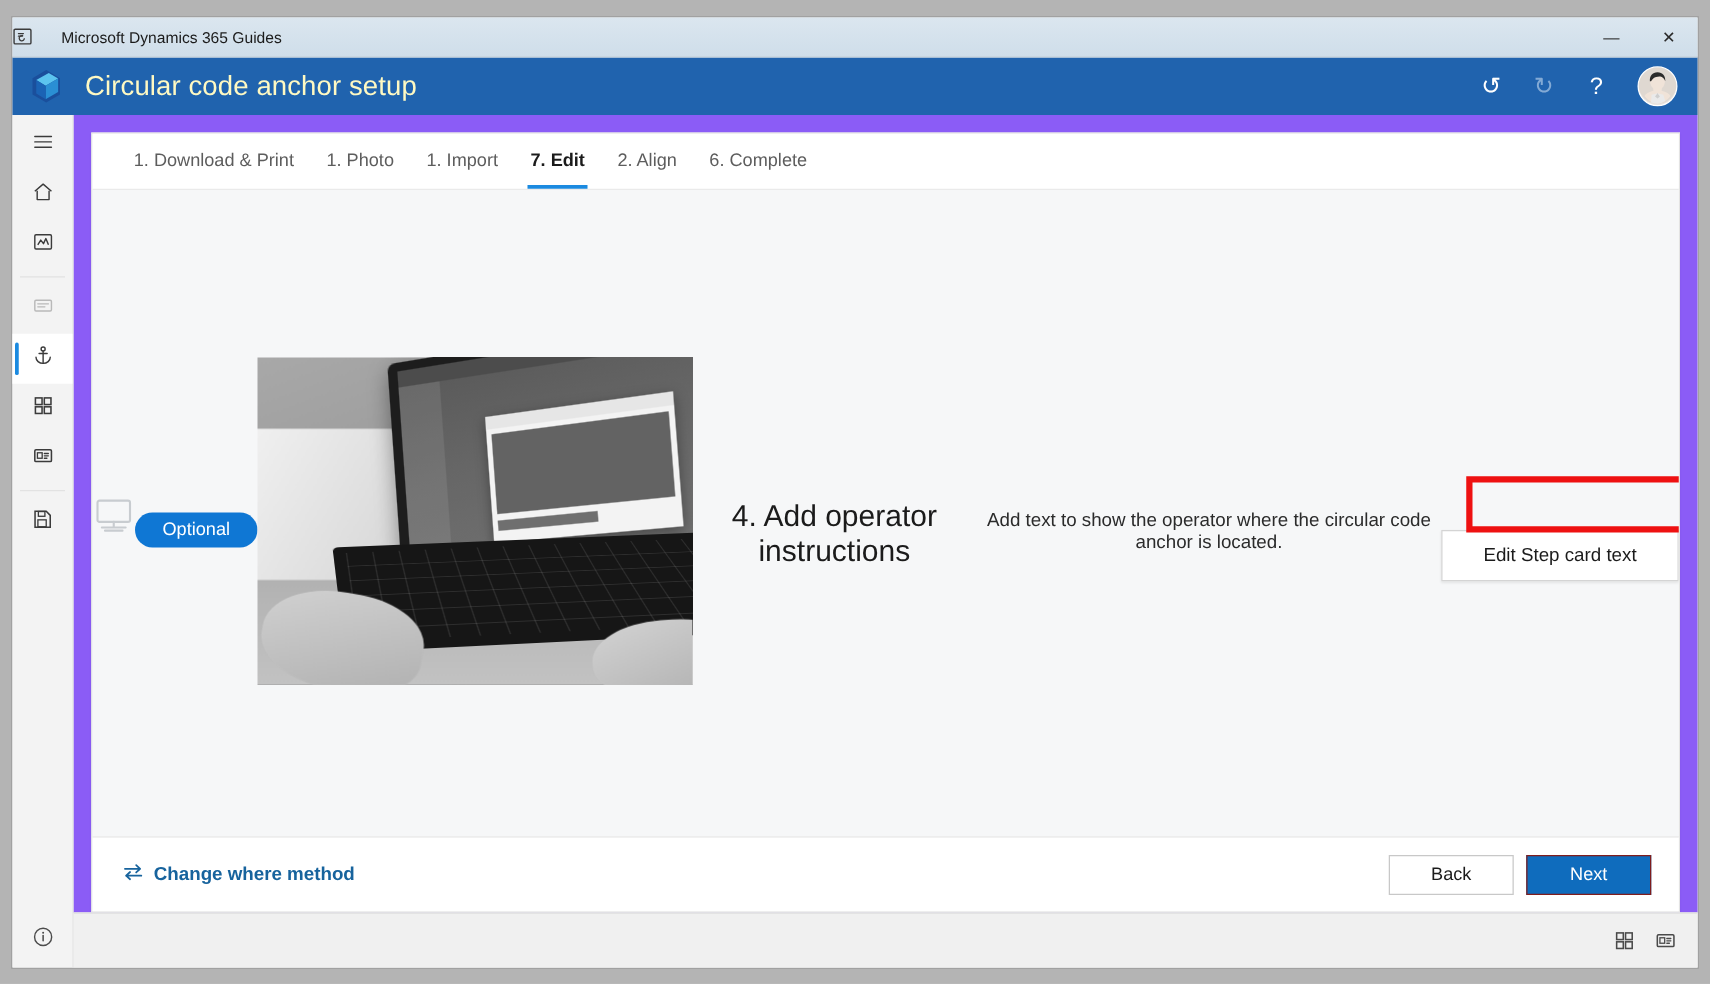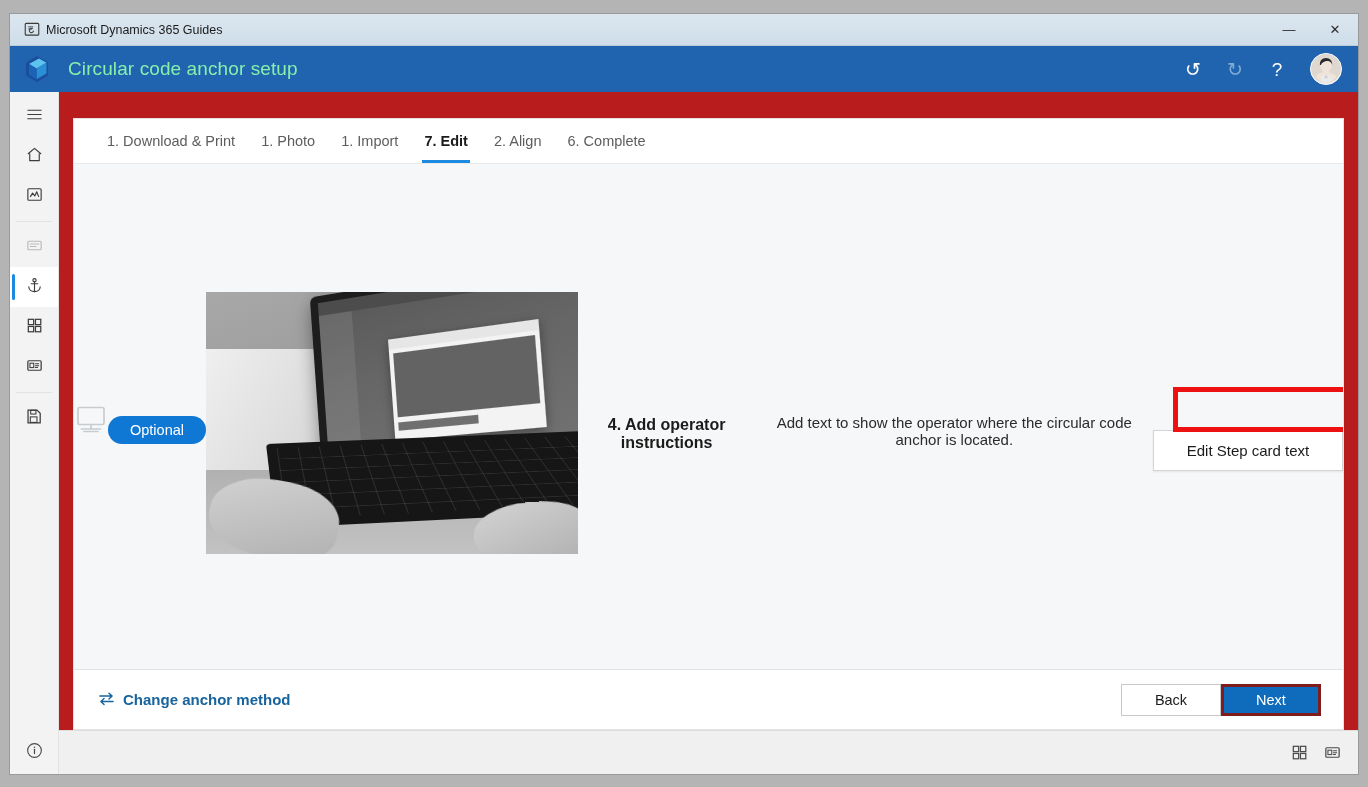--- a/index.html
+++ b/index.html
@@ -19,21 +19,21 @@
   }
 
   
   .titlebar {
     height: 32px; flex: 0 0 32px;
     background: linear-gradient(180deg,#dbe6ef 0%,#cfdeea 100%);
     display: flex; align-items: center;
     position: relative;
     border-bottom: 1px solid #bccbd8;
   }
-  .titlebar-left { display: flex; align-items: center; padding-left: 14px; gap: 6px; z-index: 2;}
+  .titlebar-left { display: flex; align-items: center; gap: 23px; z-index: 2;}
   .app-icon { width: 16px; height: 15px; color: #3b3b3b; display:block;}
   .titlebar-appname { font-size: 12.5px; color: #1b1b1b; white-space: nowrap; }
   .titlebar-doc {
     position: absolute; left: 0; right: 0; text-align: center;
     font-size: 12.5px; color: #555d66; pointer-events: none;
   }
   .win-controls { margin-left: auto; display: flex; height: 100%; z-index: 2;}
   .win-btn {
     width: 46px; height: 100%;
     display: flex; align-items: center; justify-content: center;
@@ -42,21 +42,21 @@
 
   
   .header {
     height: 46px; flex: 0 0 46px;
     background: #2063ae;
     display: flex; align-items: center;
     padding: 0 16px 0 10px;
   }
   .brand { display: flex; align-items: center; gap: 14px; }
   .brand-logo { width: 34px; height: 32px; }
-  .brand-title { color: #86efac; font-size: 19px; letter-spacing: .1px; }
+  .brand-title { color: #fef9c3; font-size: 22px; letter-spacing: .1px; }
   .header-actions { margin-left: auto; display: flex; align-items: center; gap: 4px; }
   .hdr-btn {
     width: 38px; height: 38px; border: 0; background: transparent;
     color: #ffffff; display: flex; align-items: center; justify-content: center;
     cursor: pointer; border-radius: 2px;
   }
   .hdr-btn.disabled { color: #83aad5; cursor: default; }
   .hdr-btn .glyph { font-size: 19px; line-height: 1; }
   .avatar {
     width: 32px; height: 32px; border-radius: 50%;
@@ -87,21 +87,21 @@
   .side-item.active::before {
     content: ""; position: absolute; left: 2px; top: 7px;
     width: 3px; height: 26px; background: #1b8ae0; border-radius: 2px;
   }
   .side-sep { height: 1px; background: #e2e2e2; margin: 5px 6px; }
   .sidebar-bottom { margin-top: auto; }
   .side-item.info { color: #4c4c4c; height: 44px;}
 
   
   .content-col { flex: 1; display: flex; flex-direction: column; min-width: 0; background: #eaeaea; }
-  .content-area { flex: 1; padding: 26px 14px 0 14px; display: flex; flex-direction: column; min-height: 0; background:#b91c1c; }
+  .content-area { flex: 1; padding: 14px 14px 0 14px; display: flex; flex-direction: column; min-height: 0; background:#8b5cf6; }
 
   .card {
     flex: 1; display: flex; flex-direction: column;
     background: #f6f7f8;
     border: 1px solid #e3e3e3;
     min-height: 0;
     box-shadow: 0 1px 2px rgba(0,0,0,.06);
   }
 
   
@@ -185,21 +185,21 @@
     background-size: 21px 18px;
   }
   .p-hand {
     position:absolute; background: linear-gradient(160deg,#d8d2cc,#b5aea7);
     border-radius: 48% 44% 40% 46%;
   }
   .p-hand.left  { left:3px;  top:188px; width:130px; height:78px; transform: rotate(10deg); }
   .p-hand.right { left:268px; top:210px; width:118px; height:62px; transform: rotate(-4deg); }
 
   .stage-title {
-    font-size: 16px; font-weight: bold; color: #1b1b1b;
+    font-size: 24px; font-weight: normal; color: #1b1b1b;
     margin-top: 22px; text-align: center;
   }
   .stage-desc {
     font-size: 15px; color: #2b2b2b;
     margin-top: 17px; text-align: center;
   }
   .edit-btn-wrap { position: relative; margin-top: 24px; }
   .edit-btn {
     background:#ffffff; border:1px solid #d4d4d4;
     padding: 11px 32px; font-size: 15px; color:#1b1b1b;
@@ -219,27 +219,27 @@
     background: #ffffff;
     border-top: 1px solid #e3e3e3;
     display: flex; align-items: center;
     padding: 0 22px 0 24px;
   }
   .link-change {
     display: flex; align-items: center; gap: 8px;
     color: #17639d; font-size: 15px; font-weight: bold;
     cursor: pointer; text-decoration: none;
   }
-  .footer-btns { margin-left: auto; display: flex; }
+  .footer-btns { margin-left: auto; display: flex; gap: 10px; }
   .btn {
     height: 32px; min-width: 100px; font-size: 14.5px;
     font-family: inherit; cursor: pointer; padding: 0 18px;
   }
   .btn-secondary { background:#ffffff; border:1px solid #c8c8c8; color:#1b1b1b; }
-  .btn-primary { background:#0f6cbd; border:3px solid #7f1d1d; color:#ffffff; }
+  .btn-primary { background:#0f6cbd; border:1px solid #7f1d1d; color:#ffffff; }
 
   
   .statusbar {
     flex: 0 0 44px; height: 44px;
     background: #f0f0f0;
     border-top: 1px solid #dedede;
     display: flex; align-items: center;
     padding: 0 16px;
   }
   .status-icons { margin-left: auto; display: flex; gap: 14px; color: #4a4a4a; }
@@ -444,21 +444,21 @@
           </div>
 
           <div class="card-footer">
             <a class="link-change">
               <span>
                 <svg viewBox="0 0 18 16" width="17" height="15">
                   <path d="M2 5.4h13M11.6 2.3 15 5.4l-3.4 3.1" fill="none" stroke="#17639d" stroke-width="1.5" stroke-linecap="round" stroke-linejoin="round"></path>
                   <path d="M16 11.2H3M6.4 8.1 3 11.2l3.4 3.1" fill="none" stroke="#17639d" stroke-width="1.5" stroke-linecap="round" stroke-linejoin="round"></path>
                 </svg>
               </span>
-              <span>Change anchor method</span>
+              <span>Change where method</span>
             </a>
             <div class="footer-btns">
               <button class="btn btn-secondary">Back</button>
               <button class="btn btn-primary">Next</button>
             </div>
           </div>
 
         </div>
       </div>
 

